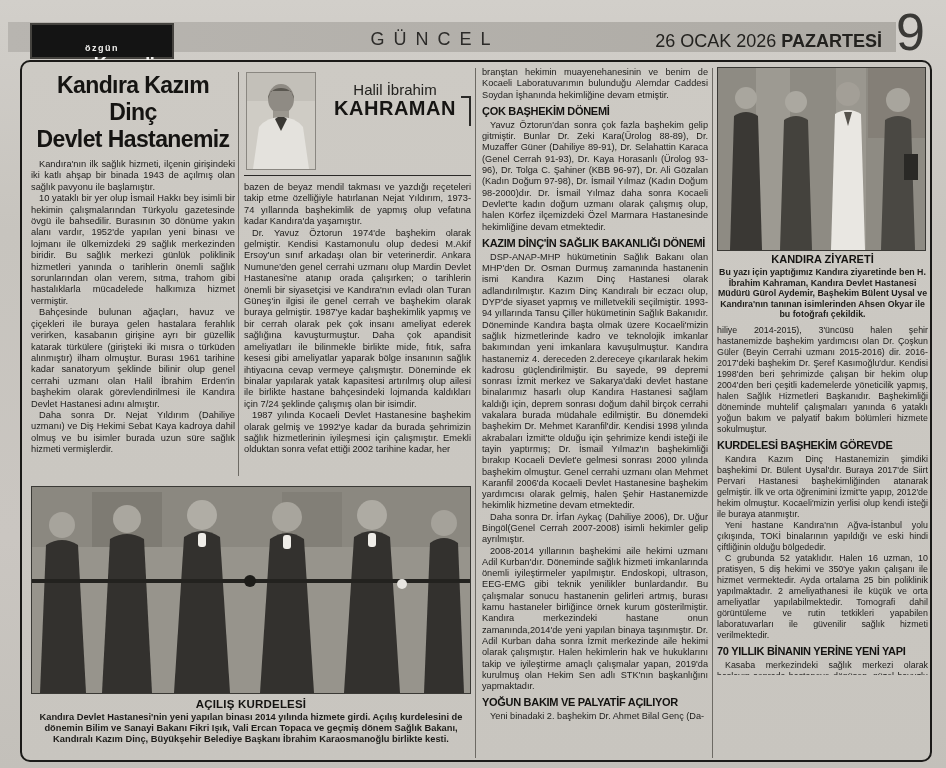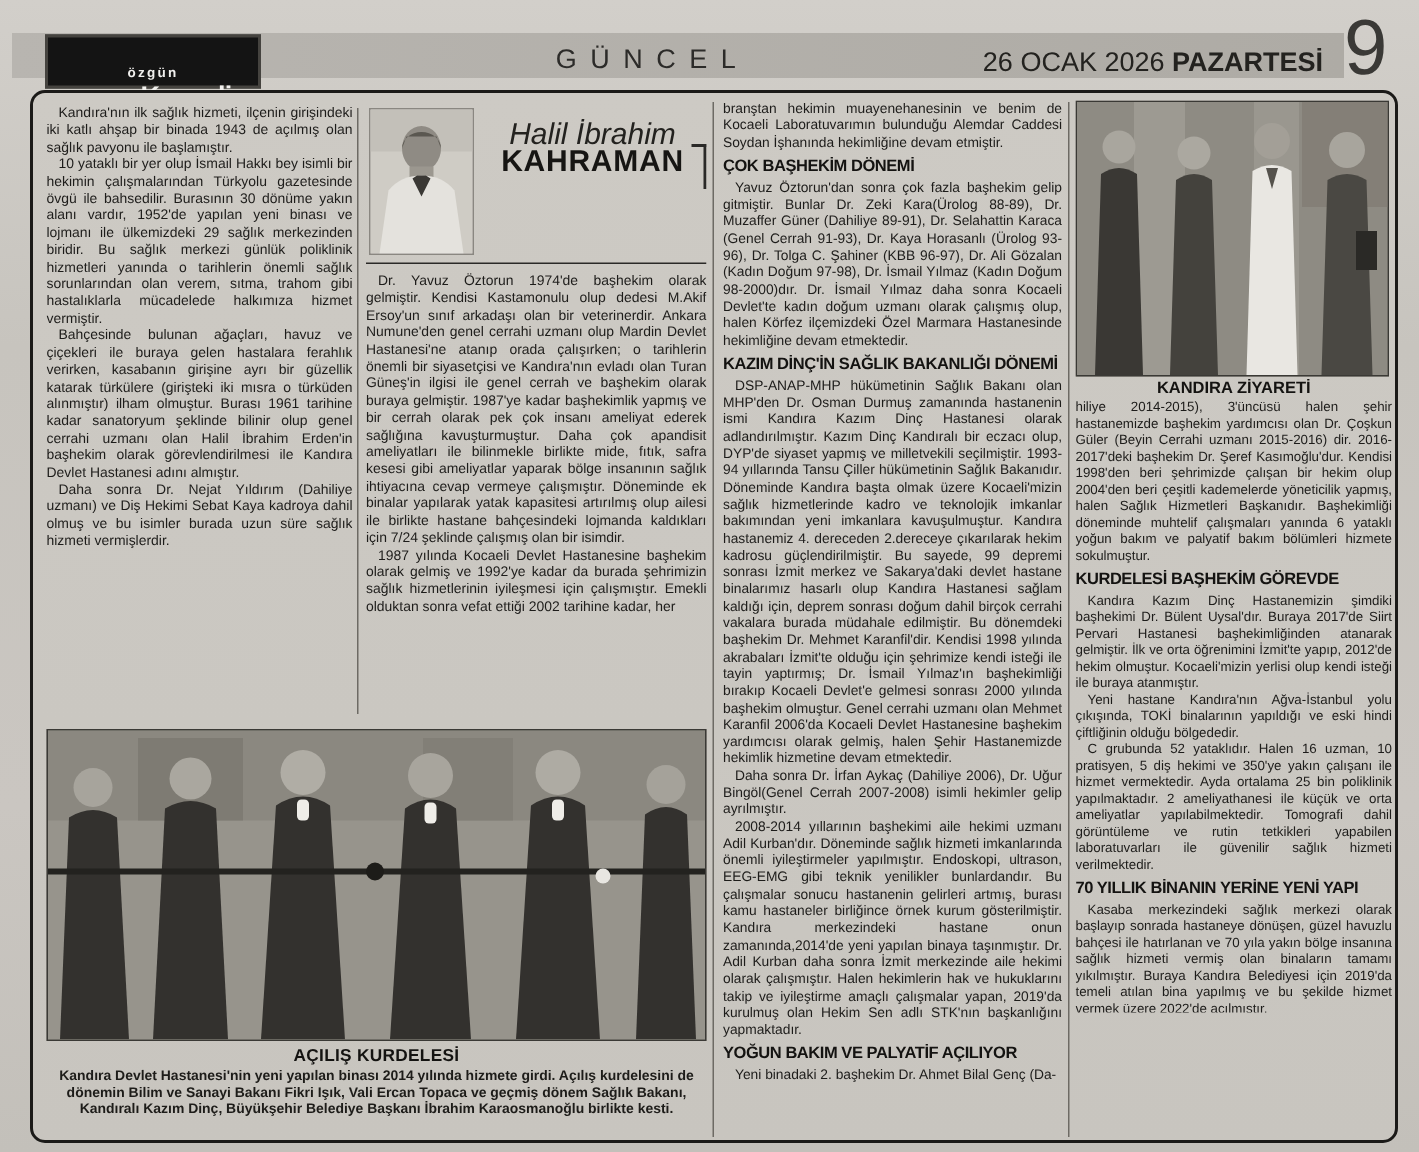--- a/index.html
+++ b/index.html
@@ -45,21 +45,21 @@
   .subhead { font-weight:800; font-size:12.5px; line-height:14.5px; letter-spacing:-0.3px;
     text-align:left; margin:4px 0 2px; color:#141311; }
   .subhead.small { font-size:11px; line-height:13px; }
 
   
   .author-box { position:relative; width:227px; height:106px; margin-bottom:6px;
     border-bottom:1.5px solid #2a2927; }
   .author-photo { position:absolute; left:2px; top:2px; width:70px; height:98px;
     border:1px solid #8a8781; background:#cfccc5; }
   .author-names { position:absolute; left:78px; top:12px; width:146px; text-align:center; }
-  .author-first { font-size:20px; color:#23221f; line-height:16px;font-style:italic; }
+  .author-first { font-size:15px; color:#23221f; line-height:16px; }
   .author-last { font-size:20px; font-weight:800; letter-spacing:0.5px; line-height:21px; color:#161513; }
   .author-bracket { position:absolute; right:0; top:26px; width:10px; height:30px;
     border-right:2px solid #2a2927; border-top:2px solid #2a2927; }
   .author-spec { position:absolute; right:4px; bottom:8px; width:150px; text-align:right;
     font-size:8.6px; font-weight:bold; line-height:10.5px; color:#23221f; }
 
   
   .photo { border:1px solid #3a3935; background:#9b988f; overflow:hidden; }
   #ribbon-photo { position:absolute; left:9px; top:424px; width:440px; height:208px; }
   .caption-block { position:absolute; left:9px; top:636px; width:440px; height:60px; text-align:center; }
@@ -87,20 +87,24 @@
     <b>PAZARTESİ</b>
   </div>
   <div class="page-number">9</div>
 
   <div class="frame">
     <div class="vsep" id="sep1"></div>
     <div class="vsep" id="sep2"></div>
     <div class="vsep" id="sep3"></div>
 
     <div class="col" id="col1">
+      <div class="headline">
+        <span>Kandıra Kazım Dinç</span><br>
+        <span>Devlet Hastanemiz</span>
+      </div>
       <p class="para">Kandıra'nın ilk sağlık hizmeti, ilçenin girişindeki iki katlı ahşap bir binada 1943 de açılmış olan sağlık pavyonu ile başlamıştır.</p>
       <p class="para">10 yataklı bir yer olup İsmail Hakkı bey isimli bir hekimin çalışmalarından Türkyolu gazetesinde övgü ile bahsedilir. Burasının 30 dönüme yakın alanı vardır, 1952'de yapılan yeni binası ve lojmanı ile ülkemizdeki 29 sağlık merkezinden biridir. Bu sağlık merkezi günlük poliklinik hizmetleri yanında o tarihlerin önemli sağlık sorunlarından olan verem, sıtma, trahom gibi hastalıklarla mücadelede halkımıza hizmet vermiştir.</p>
       <p class="para">Bahçesinde bulunan ağaçları, havuz ve çiçekleri ile buraya gelen hastalara ferahlık verirken, kasabanın girişine ayrı bir güzellik katarak türkülere (girişteki iki mısra o türküden alınmıştır) ilham olmuştur. Burası 1961 tarihine kadar sanatoryum şeklinde bilinir olup genel cerrahi uzmanı olan Halil İbrahim Erden'in başhekim olarak görevlendirilmesi ile Kandıra Devlet Hastanesi adını almıştır.</p>
       <p class="para">Daha sonra Dr. Nejat Yıldırım (Dahiliye uzmanı) ve Diş Hekimi Sebat Kaya kadroya dahil olmuş ve bu isimler burada uzun süre sağlık hizmeti vermişlerdir.</p>
 
     </div>
 
     <div class="col" id="col2">
       <div class="author-box">
         <div class="author-photo">
@@ -113,20 +117,21 @@
             <path d="M6 96 L12 54 Q20 44 34 44 Q48 44 56 54 L62 96 Z" fill="#e4e2dd"></path>
             <path d="M28 46 L34 58 L40 46 L37 44 L31 44 Z" fill="#3a3834"></path>
           </svg>
         </div>
         <div class="author-names">
           <div class="author-first">Halil İbrahim</div>
           <div class="author-last">KAHRAMAN</div>
         </div>
         <div class="author-bracket"></div>
       </div>
+      <p class="para cont">bazen de beyaz mendil takması ve yazdığı reçeteleri takip etme özelliğiyle hatırlanan Nejat Yıldırım, 1973-74 yıllarında başhekimlik de yapmış olup vefatına kadar Kandıra'da yaşamıştır.</p>
       <p class="para">Dr. Yavuz Öztorun 1974'de başhekim olarak gelmiştir. Kendisi Kastamonulu olup dedesi M.Akif Ersoy'un sınıf arkadaşı olan bir veterinerdir. Ankara Numune'den genel cerrahi uzmanı olup Mardin Devlet Hastanesi'ne atanıp orada çalışırken; o tarihlerin önemli bir siyasetçisi ve Kandıra'nın evladı olan Turan Güneş'in ilgisi ile genel cerrah ve başhekim olarak buraya gelmiştir. 1987'ye kadar başhekimlik yapmış ve bir cerrah olarak pek çok insanı ameliyat ederek sağlığına kavuşturmuştur. Daha çok apandisit ameliyatları ile bilinmekle birlikte mide, fıtık, safra kesesi gibi ameliyatlar yaparak bölge insanının sağlık ihtiyacına cevap vermeye çalışmıştır. Döneminde ek binalar yapılarak yatak kapasitesi artırılmış olup ailesi ile birlikte hastane bahçesindeki lojmanda kaldıkları için 7/24 şeklinde çalışmış olan bir isimdir.</p>
       <p class="para">1987 yılında Kocaeli Devlet Hastanesine başhekim olarak gelmiş ve 1992'ye kadar da burada şehrimizin sağlık hizmetlerinin iyileşmesi için çalışmıştır. Emekli olduktan sonra vefat ettiği 2002 tarihine kadar, her</p>
     </div>
 
     <div class="photo" id="ribbon-photo">
       <svg width="438" height="206" viewBox="0 0 438 206">
         <rect width="438" height="206" fill="#97948c"></rect>
         <rect x="0" y="0" width="438" height="60" fill="#8b8880"></rect>
         <rect x="60" y="5" width="70" height="55" fill="#7e7b73"></rect>
         <rect x="250" y="5" width="60" height="55" fill="#827f77"></rect>
@@ -186,20 +191,21 @@
             <circle cx="130" cy="26" r="12" fill="#a39f97"></circle>
             <path d="M113 182 L117 46 Q130 38 143 46 L147 182 Z" fill="#e9e7e2"></path>
             <path d="M126 44 L130 58 L134 44 Z" fill="#55524c"></path>
             <circle cx="180" cy="32" r="12" fill="#a8a59d"></circle>
             <path d="M163 182 L167 52 Q180 44 193 52 L197 182 Z" fill="#4a4843"></path>
             <rect x="186" y="86" width="14" height="26" fill="#2a2926"></rect>
           </g>
         </svg>
       </div>
       <div class="visit-caption-title">KANDIRA ZİYARETİ</div>
+      <div class="visit-caption">Bu yazı için yaptığımız Kandıra ziyaretinde ben H. İbrahim Kahraman, Kandıra Devlet Hastanesi Müdürü Gürol Aydemir, Başhekim Bülent Uysal ve Kandıra'nın tanınan isimlerinden Ahsen Okyar ile bu fotoğrafı çekildik.</div>
       <p class="para cont">hiliye 2014-2015), 3'üncüsü halen şehir hastanemizde başhekim yardımcısı olan Dr. Çoşkun Güler (Beyin Cerrahi uzmanı 2015-2016) dir. 2016-2017'deki başhekim Dr. Şeref Kasımoğlu'dur. Kendisi 1998'den beri şehrimizde çalışan bir hekim olup 2004'den beri çeşitli kademelerde yöneticilik yapmış, halen Sağlık Hizmetleri Başkanıdır. Başhekimliği döneminde muhtelif çalışmaları yanında 6 yataklı yoğun bakım ve palyatif bakım bölümleri hizmete sokulmuştur.</p>
       <div class="subhead small">KURDELESİ BAŞHEKİM GÖREVDE</div>
       <p class="para">Kandıra Kazım Dinç Hastanemizin şimdiki başhekimi Dr. Bülent Uysal'dır. Buraya 2017'de Siirt Pervari Hastanesi başhekimliğinden atanarak gelmiştir. İlk ve orta öğrenimini İzmit'te yapıp, 2012'de hekim olmuştur. Kocaeli'mizin yerlisi olup kendi isteği ile buraya atanmıştır.</p>
       <p class="para">Yeni hastane Kandıra'nın Ağva-İstanbul yolu çıkışında, TOKİ binalarının yapıldığı ve eski hindi çiftliğinin olduğu bölgededir.</p>
       <p class="para">C grubunda 52 yataklıdır. Halen 16 uzman, 10 pratisyen, 5 diş hekimi ve 350'ye yakın çalışanı ile hizmet vermektedir. Ayda ortalama 25 bin poliklinik yapılmaktadır. 2 ameliyathanesi ile küçük ve orta ameliyatlar yapılabilmektedir. Tomografi dahil görüntüleme ve rutin tetkikleri yapabilen laboratuvarları ile güvenilir sağlık hizmeti verilmektedir.</p>
       <div class="subhead small">70 YILLIK BİNANIN YERİNE YENİ YAPI</div>
       <p class="para">Kasaba merkezindeki sağlık merkezi olarak başlayıp sonrada hastaneye dönüşen, güzel havuzlu bahçesi ile hatırlanan ve 70 yıla yakın bölge insanına sağlık hizmeti vermiş olan binaların tamamı yıkılmıştır. Buraya Kandıra Belediyesi için 2019'da temeli atılan bina yapılmış ve bu şekilde hizmet vermek üzere 2022'de açılmıştır.</p>
       <p class="para">Sağlıkta olmanız dileklerimle.</p>
     </div>
   </div>

